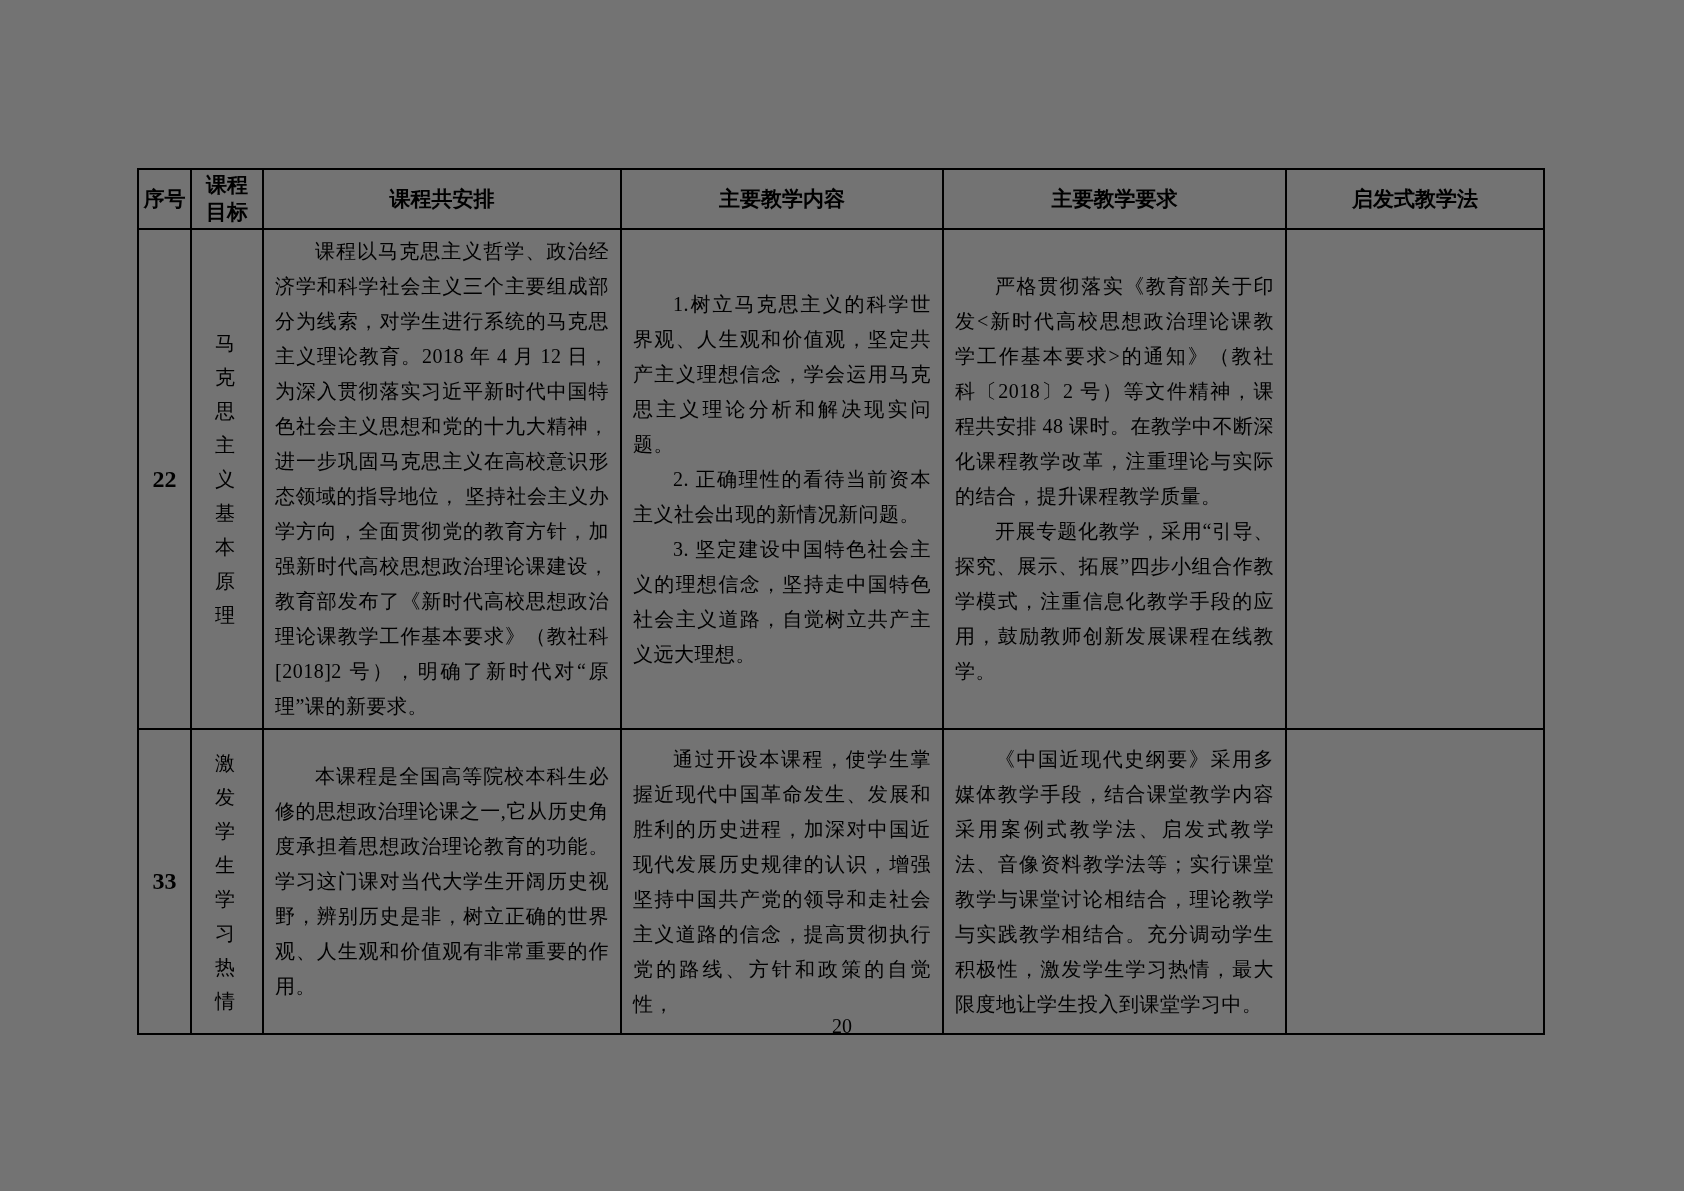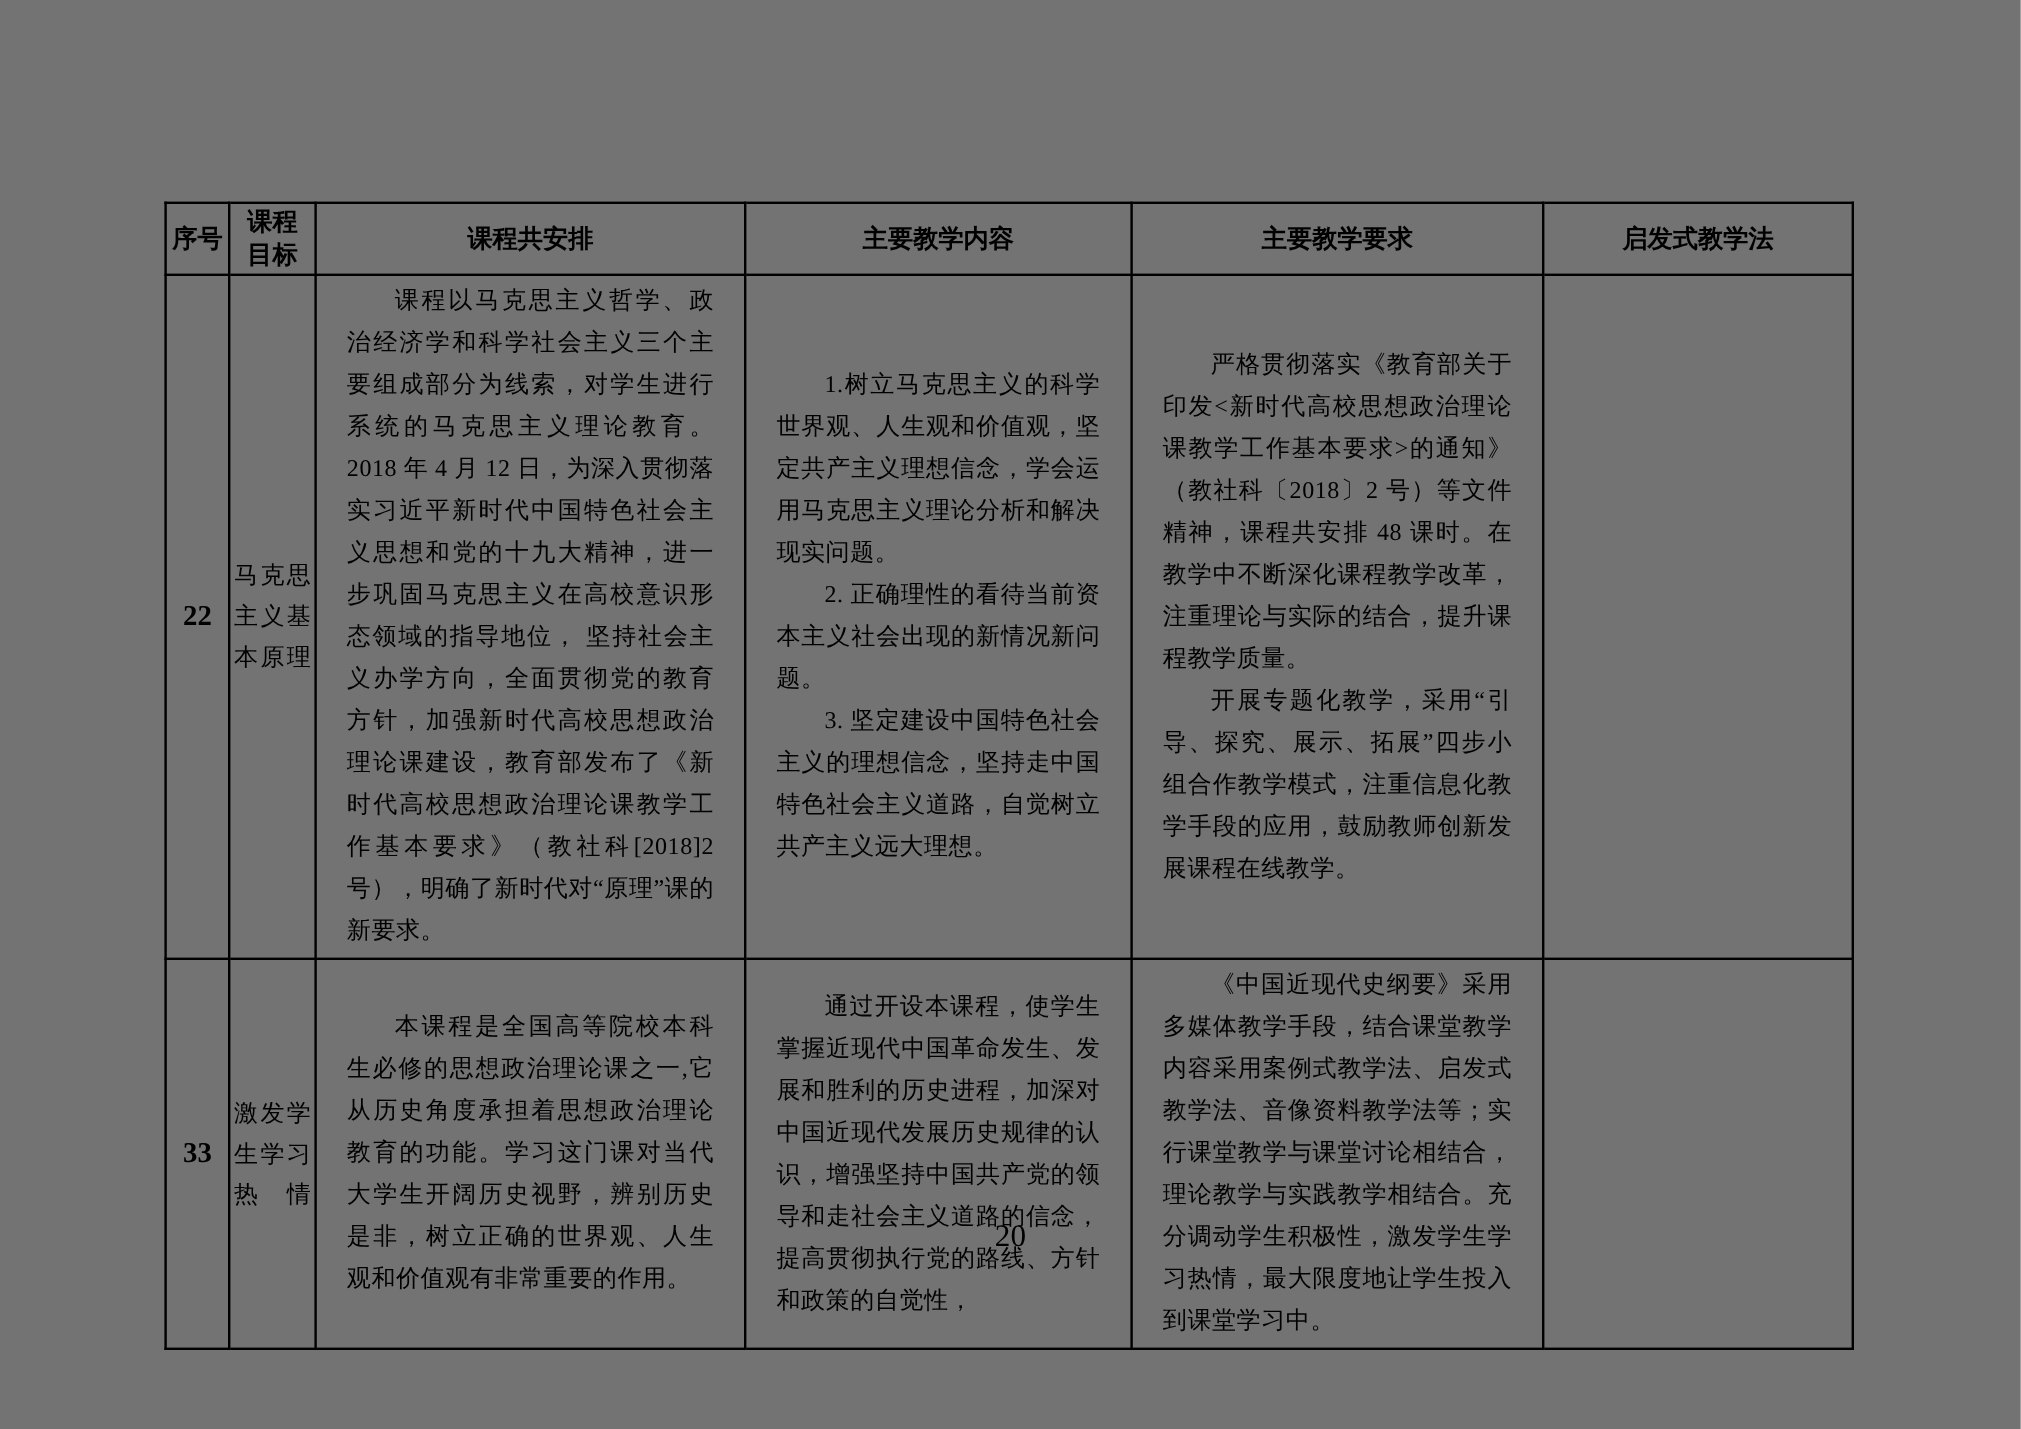--- a/index.html
+++ b/index.html
@@ -25,32 +25,32 @@
   .course-table tr.row-23 { height: 305px; }
 
   .course-table th {
     font-weight: bold; font-size: 21px; line-height: 27px;
     text-align: center; padding: 2px 4px;
   }
   td.cell-no {
     text-align: center; font-weight: bold; font-size: 24px;
   }
   td.cell-name {
-    padding: 0 3px; line-height: 34px;
+    padding: 0 23px; line-height: 34px;
     text-align: justify; text-align-last: justify;
   }
-  td.cell-text { padding: 4px 25px; border-radius: 22px; }
+  td.cell-text { padding: 4px 11px; border-radius: 22px; }
   td.cell-text p {
     margin: 0; text-indent: 2em;
     text-align: justify; line-height: 35px;
     letter-spacing: 0.5px;
   }
   .page-number {
     position: absolute; left: 0; right: 0; top: 1015px;
-    text-align: center; font-size: 26px;
+    text-align: center; font-size: 20px;
   }
 </style>
 </head>
 <body>
 
 <div class="sheet">
 
   <table class="course-table">
     <colgroup>
       <col style="width:53px">

